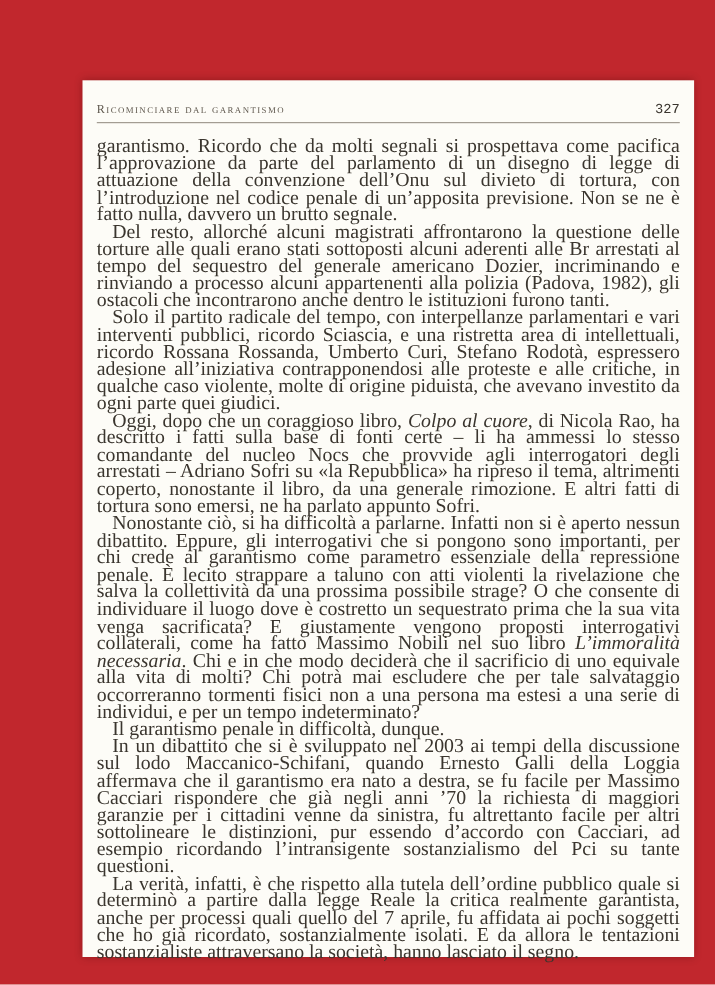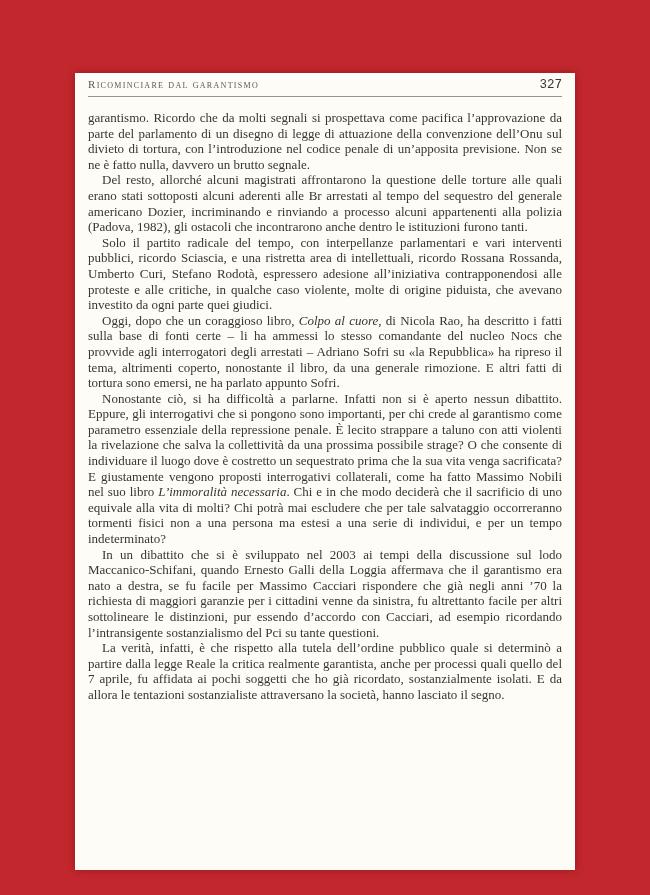--- a/index.html
+++ b/index.html
@@ -10,24 +10,24 @@
     width: 650px;
     height: 895px;
     position: relative;
     overflow: hidden;
     background: var(--background-red, #c1272d);
   }
   .page {
     position: absolute;
     left: 75px;
     top: 73px;
-    width: 500px;
+    width: 556px;
     height: 797px;
     box-sizing: border-box;
-    padding: 5px 13px 0 13px;
+    padding: 20px 13px 0 13px;
     background: var(--page, #fdfcf7);
     box-shadow: 0 0 7px rgba(60, 0, 0, 0.35);
   }
   .page-header {
     display: flex;
     justify-content: space-between;
     align-items: baseline;
     font-family: "Liberation Serif", "DejaVu Serif", serif;
   }
   .running-title {
@@ -42,21 +42,21 @@
     font-family: Liberation Mono, monospace;
   }
   .header-rule {
     height: 1px;
     background: var(--rule, #9a9388);
     margin-top: 4px;
   }
   .body-text {
     margin-top: 13px;
     font-family: "Liberation Serif", "DejaVu Serif", serif;
-    font-size: 13px;
+    font-size: 18px;
     line-height: 15.6px;
     color: var(--text, #3a352e);
     text-align: justify;
     hyphens: auto;
     -webkit-hyphens: auto;
   }
   .para {
     margin: 0;
   }
   .para.indent {
@@ -73,16 +73,17 @@
     <span class="running-title">Ricominciare dal garantismo</span>
     <span class="page-number">327</span>
   </div>
   <div class="header-rule"></div>
   <div class="body-text" lang="it">
       <p class="para"><span>garantismo. Ricordo che da molti segnali si prospettava come pacifica l’approvazione da parte del parlamento di un disegno di legge di attuazione della convenzione dell’Onu sul divieto di tortura, con l’introduzione nel codice penale di un’apposita previsione. Non se ne è fatto nulla, davvero un brutto segnale.</span></p>
       <p class="para indent"><span>Del resto, allorché alcuni magistrati affrontarono la questione delle torture alle quali erano stati sottoposti alcuni aderenti alle Br arrestati al tempo del sequestro del generale americano Dozier, incriminando e rinviando a processo alcuni appartenenti alla polizia (Padova, 1982), gli ostacoli che incontrarono anche dentro le istituzioni furono tanti.</span></p>
       <p class="para indent"><span>Solo il partito radicale del tempo, con interpellanze parlamentari e vari interventi pubblici, ricordo Sciascia, e una ristretta area di intellettuali, ricordo Rossana Rossanda, Umberto Curi, Stefano Rodotà, espressero adesione all’iniziativa contrapponendosi alle proteste e alle critiche, in qualche caso violente, molte di origine piduista, che avevano investito da ogni parte quei giudici.</span></p>
       <p class="para indent"><span>Oggi, dopo che un coraggioso libro, </span><em>Colpo al cuore</em><span>, di Nicola Rao, ha descritto i fatti sulla base di fonti certe – li ha ammessi lo stesso comandante del nucleo Nocs che provvide agli interrogatori degli arrestati – Adriano Sofri su «la Repubblica» ha ripreso il tema, altrimenti coperto, nonostante il libro, da una generale rimozione. E altri fatti di tortura sono emersi, ne ha parlato appunto Sofri.</span></p>
       <p class="para indent"><span>Nonostante ciò, si ha difficoltà a parlarne. Infatti non si è aperto nessun dibattito. Eppure, gli interrogativi che si pongono sono importanti, per chi crede al garantismo come parametro essenziale della repressione penale. È lecito strappare a taluno con atti violenti la rivelazione che salva la collettività da una prossima possibile strage? O che consente di individuare il luogo dove è costretto un sequestrato prima che la sua vita venga sacrificata? E giustamente vengono proposti interrogativi collaterali, come ha fatto Massimo Nobili nel suo libro </span><em>L’immoralità necessaria</em><span>. Chi e in che modo deciderà che il sacrificio di uno equivale alla vita di molti? Chi potrà mai escludere che per tale salvataggio occorreranno tormenti fisici non a una persona ma estesi a una serie di individui, e per un tempo indeterminato?</span></p>
+      <p class="para indent"><span>Il garantismo penale in difficoltà, dunque.</span></p>
       <p class="para indent"><span>In un dibattito che si è sviluppato nel 2003 ai tempi della discussione sul lodo Maccanico-Schifani, quando Ernesto Galli della Loggia affermava che il garantismo era nato a destra, se fu facile per Massimo Cacciari rispondere che già negli anni ’70 la richiesta di maggiori garanzie per i cittadini venne da sinistra, fu altrettanto facile per altri sottolineare le distinzioni, pur essendo d’accordo con Cacciari, ad esempio ricordando l’intransigente sostanzialismo del Pci su tante questioni.</span></p>
       <p class="para indent"><span>La verità, infatti, è che rispetto alla tutela dell’ordine pubblico quale si determinò a partire dalla legge Reale la critica realmente garantista, anche per processi quali quello del 7 aprile, fu affidata ai pochi soggetti che ho già ricordato, sostanzialmente isolati. E da allora le tentazioni sostanzialiste attraversano la società, hanno lasciato il segno.</span></p>
     </div>
 </div>
 
 </body></html>

